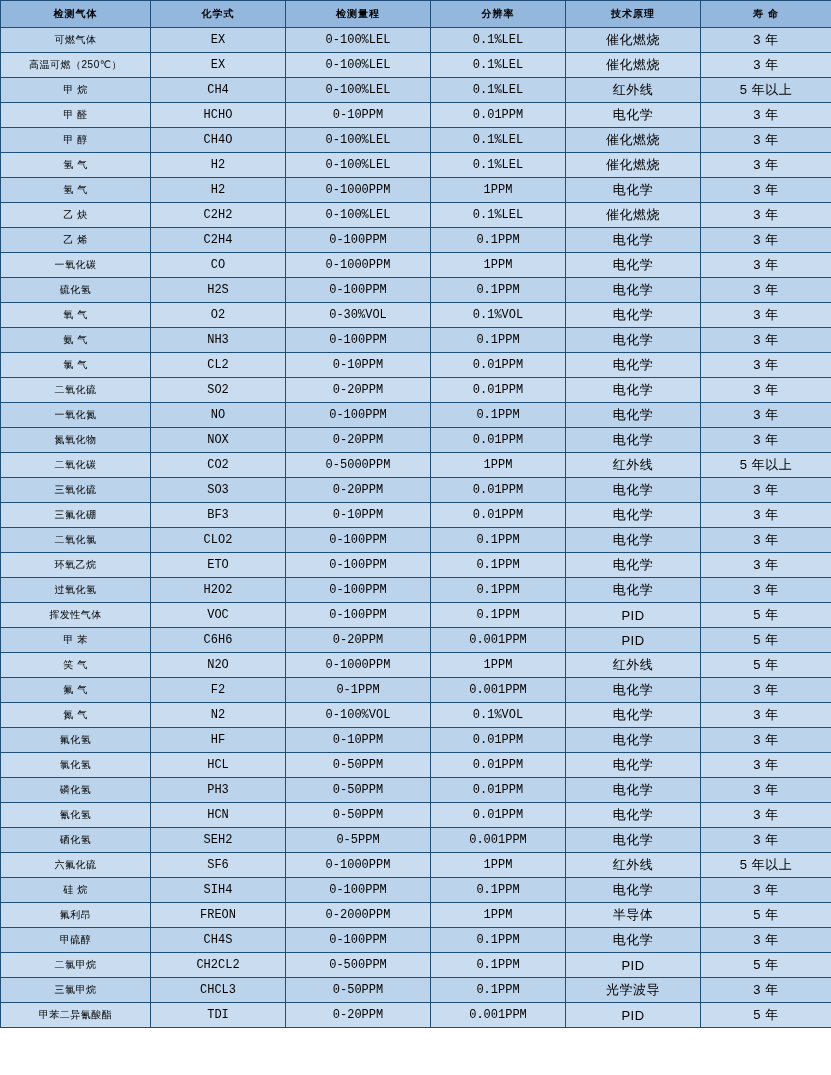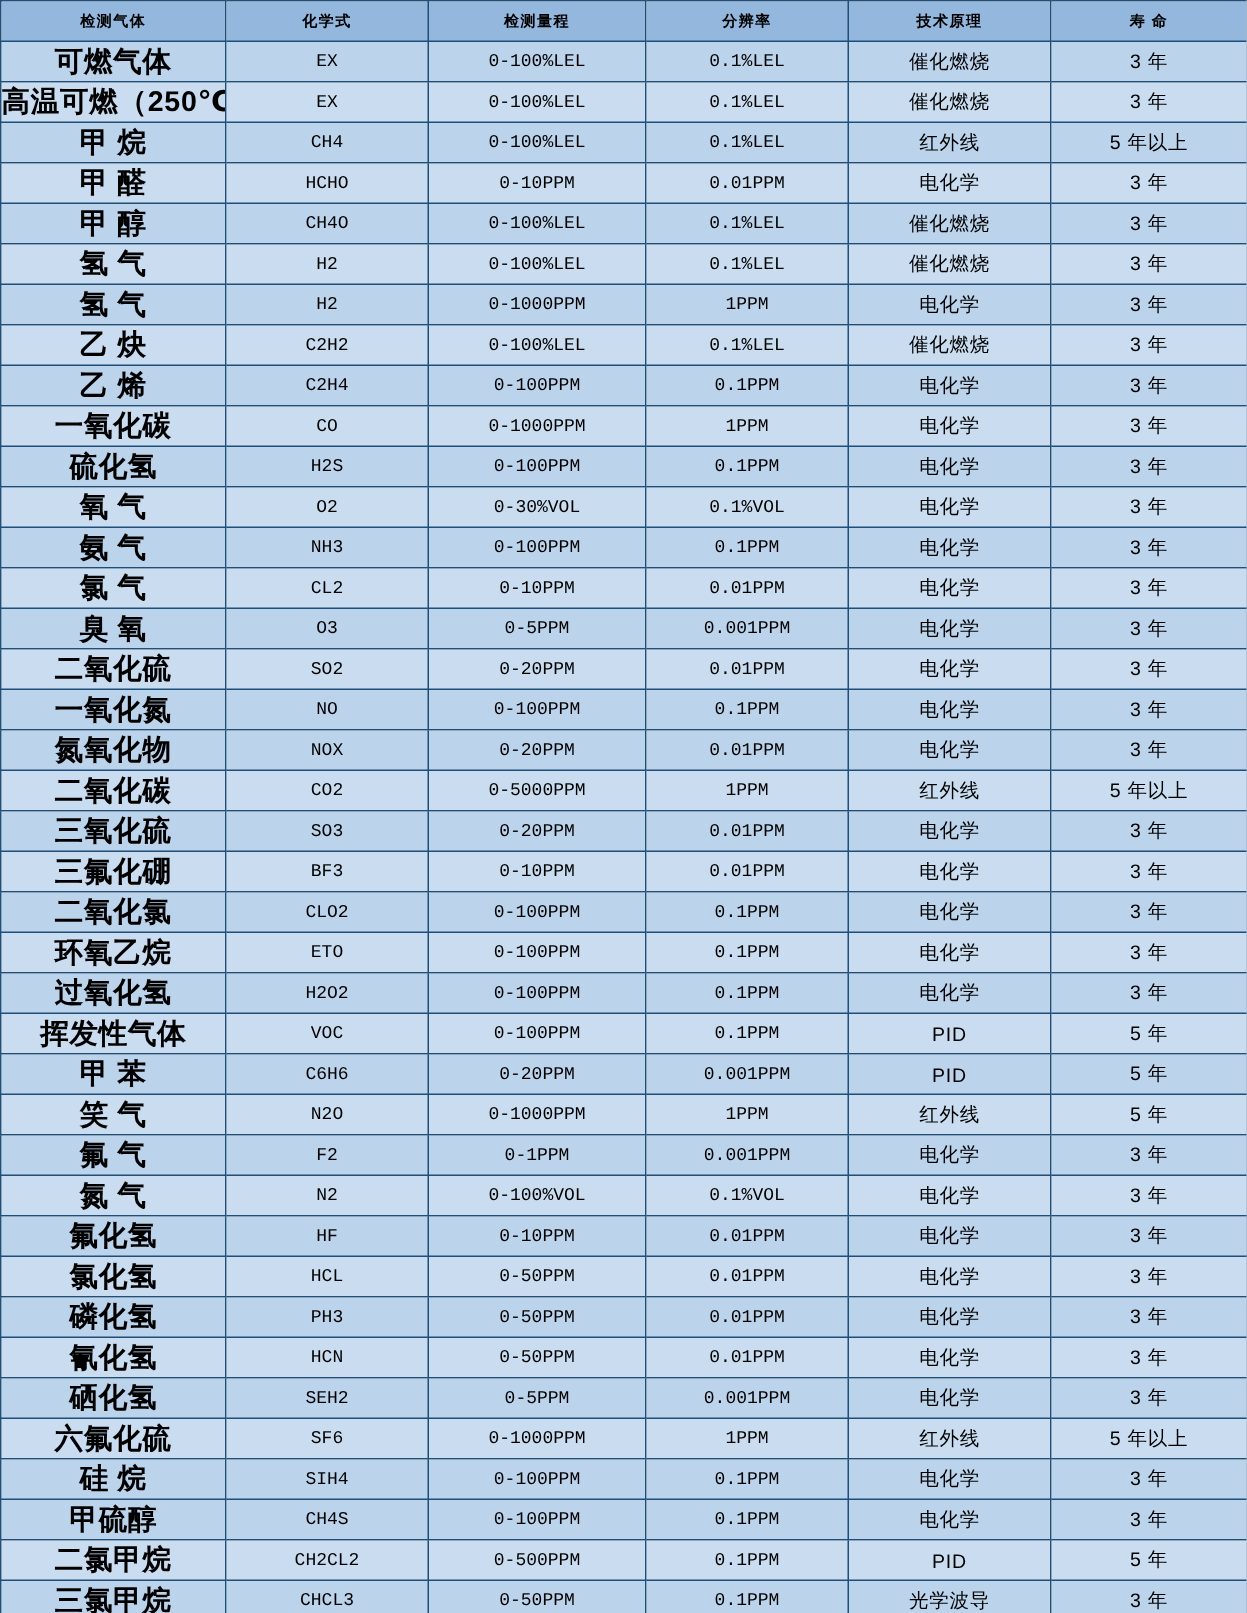--- a/index.html
+++ b/index.html
@@ -45,23 +45,22 @@
     font-size: 13px;
     font-weight: normal;
   }
   #gas-table tbody tr {
     background: #bcd3ec;
   }
   #gas-table tbody tr.alt {
     background: #c9dcf0;
   }
   #gas-table tbody td.name {
-    font-size: 19px;
+    font-size: 10px;
     letter-spacing: 0.5px;
-    font-weight: bold;
   }
   #gas-table tbody td.formula,
   #gas-table tbody td.range,
   #gas-table tbody td.resolution {
     font-family: "Liberation Mono", "DejaVu Sans Mono", monospace;
     font-size: 12px;
   }
   #gas-table tbody td.principle,
   #gas-table tbody td.life {
     font-size: 13px;
@@ -196,28 +195,20 @@
         <td class="life">3 年</td>
       </tr>
       <tr class="alt">
         <td class="name">氯 气</td>
         <td class="formula">CL2</td>
         <td class="range">0-10PPM</td>
         <td class="resolution">0.01PPM</td>
         <td class="principle">电化学</td>
         <td class="life">3 年</td>
       </tr>
-      <tr>
-        <td class="name">臭 氧</td>
-        <td class="formula">O3</td>
-        <td class="range">0-5PPM</td>
-        <td class="resolution">0.001PPM</td>
-        <td class="principle">电化学</td>
-        <td class="life">3 年</td>
-      </tr>
       <tr class="alt">
         <td class="name">二氧化硫</td>
         <td class="formula">SO2</td>
         <td class="range">0-20PPM</td>
         <td class="resolution">0.01PPM</td>
         <td class="principle">电化学</td>
         <td class="life">3 年</td>
       </tr>
       <tr>
         <td class="name">一氧化氮</td>
@@ -372,20 +363,28 @@
         <td class="life">5 年以上</td>
       </tr>
       <tr>
         <td class="name">硅 烷</td>
         <td class="formula">SIH4</td>
         <td class="range">0-100PPM</td>
         <td class="resolution">0.1PPM</td>
         <td class="principle">电化学</td>
         <td class="life">3 年</td>
       </tr>
+      <tr class="alt">
+        <td class="name">氟利昂</td>
+        <td class="formula">FREON</td>
+        <td class="range">0-2000PPM</td>
+        <td class="resolution">1PPM</td>
+        <td class="principle">半导体</td>
+        <td class="life">5 年</td>
+      </tr>
       <tr>
         <td class="name">甲硫醇</td>
         <td class="formula">CH4S</td>
         <td class="range">0-100PPM</td>
         <td class="resolution">0.1PPM</td>
         <td class="principle">电化学</td>
         <td class="life">3 年</td>
       </tr>
       <tr class="alt">
         <td class="name">二氯甲烷</td>

